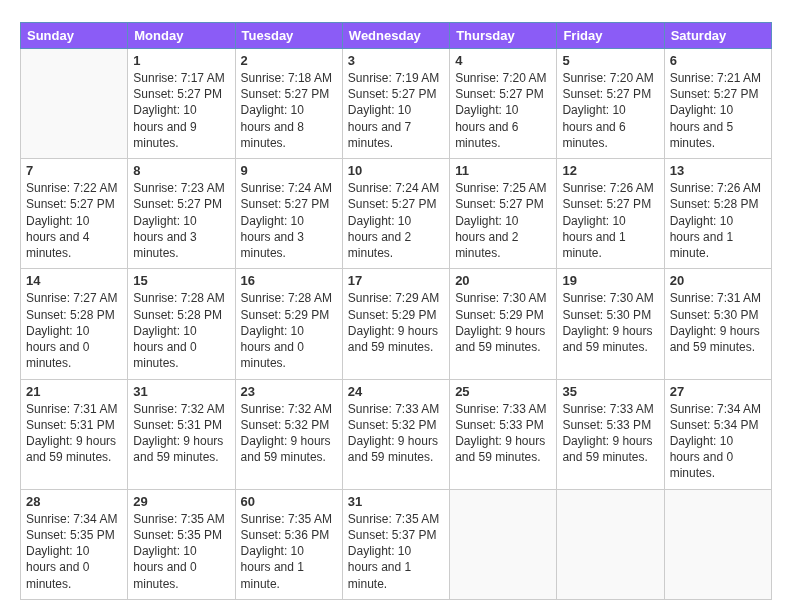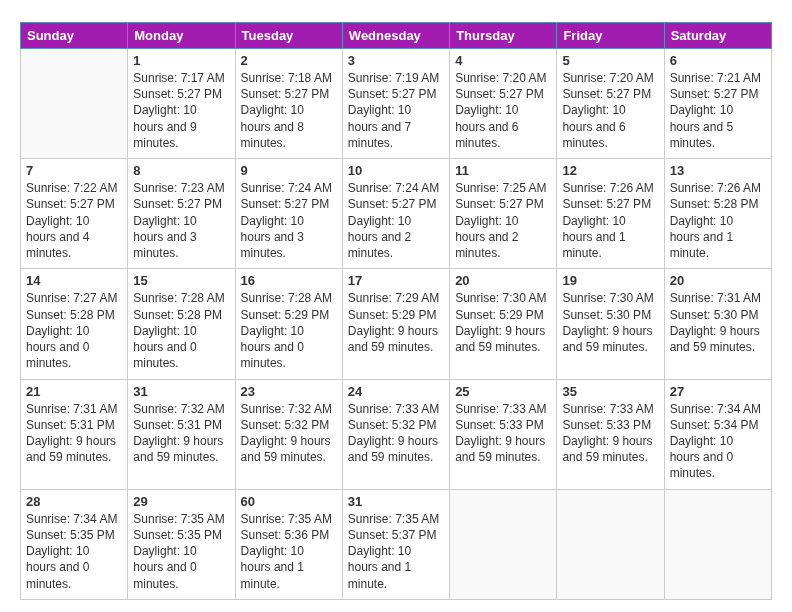--- a/index.html
+++ b/index.html
@@ -46,21 +46,21 @@
       font-weight: bold;
     }
     .calendar {
       flex: 1;
       border: 1px solid #ccc;
       border-collapse: collapse;
       width: 100%;
       table-layout: fixed;
     }
     .calendar thead tr th {
-      background-color: #a21caf;
+      background-color: #8b5cf6;
       color: #fff;
       font-size: 13px;
       font-weight: bold;
       text-align: left;
       padding: 5px 6px;
       border: 1px solid #5a8fc0;
     }
     .calendar tbody tr td {
       border: 1px solid #ccc;
       vertical-align: top;

